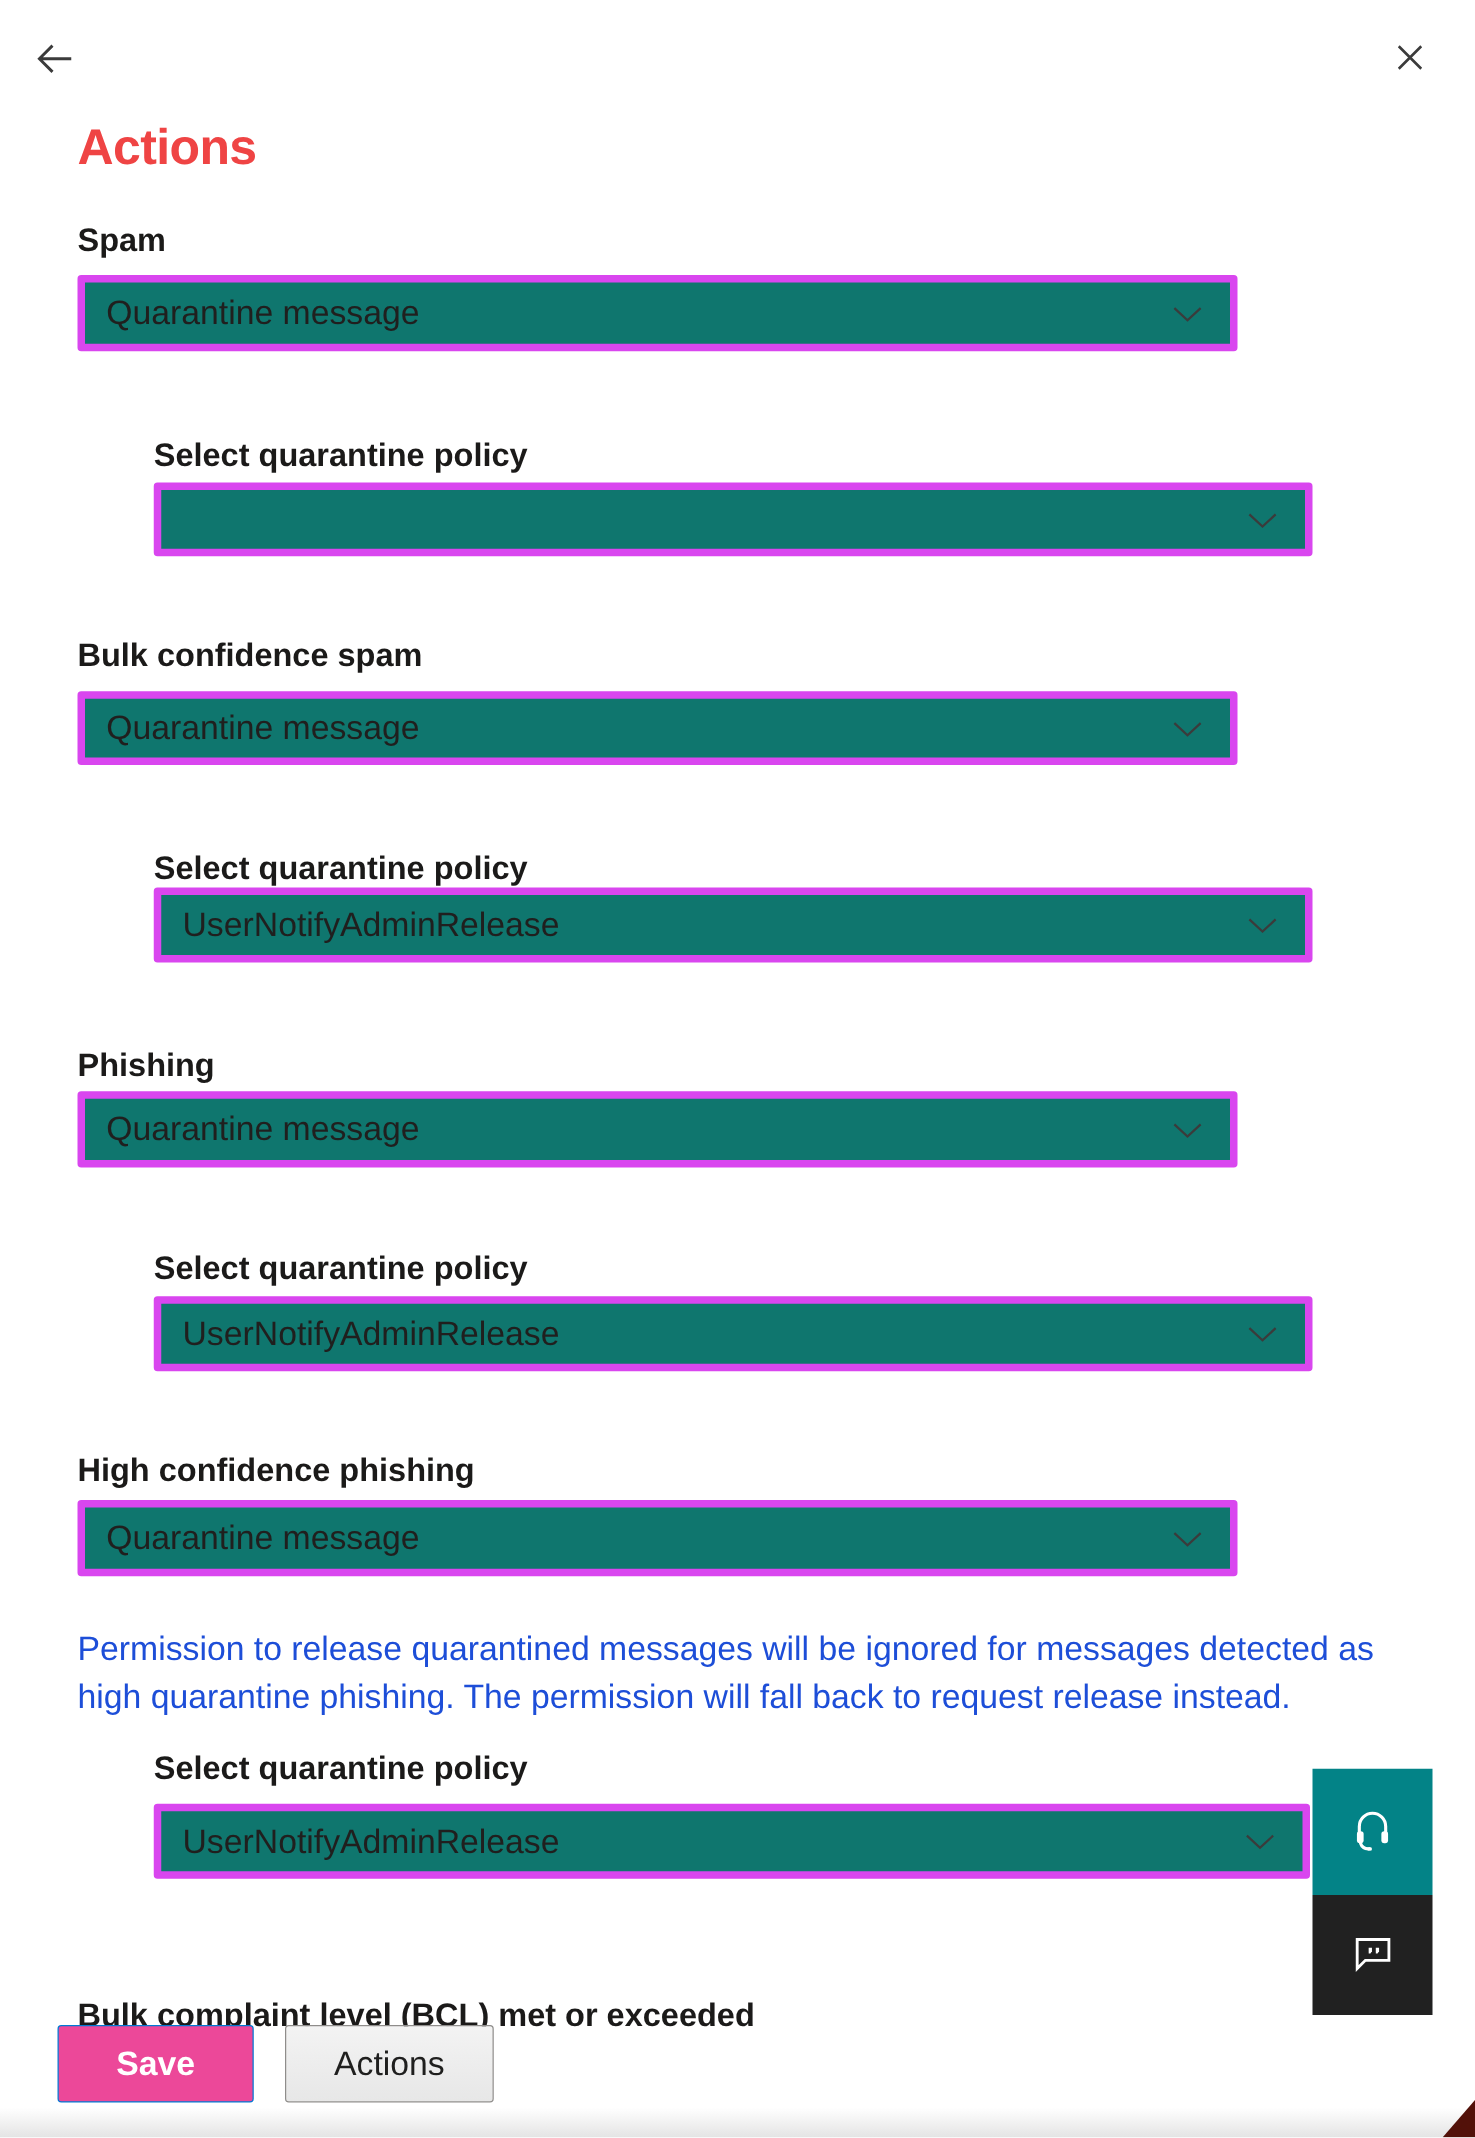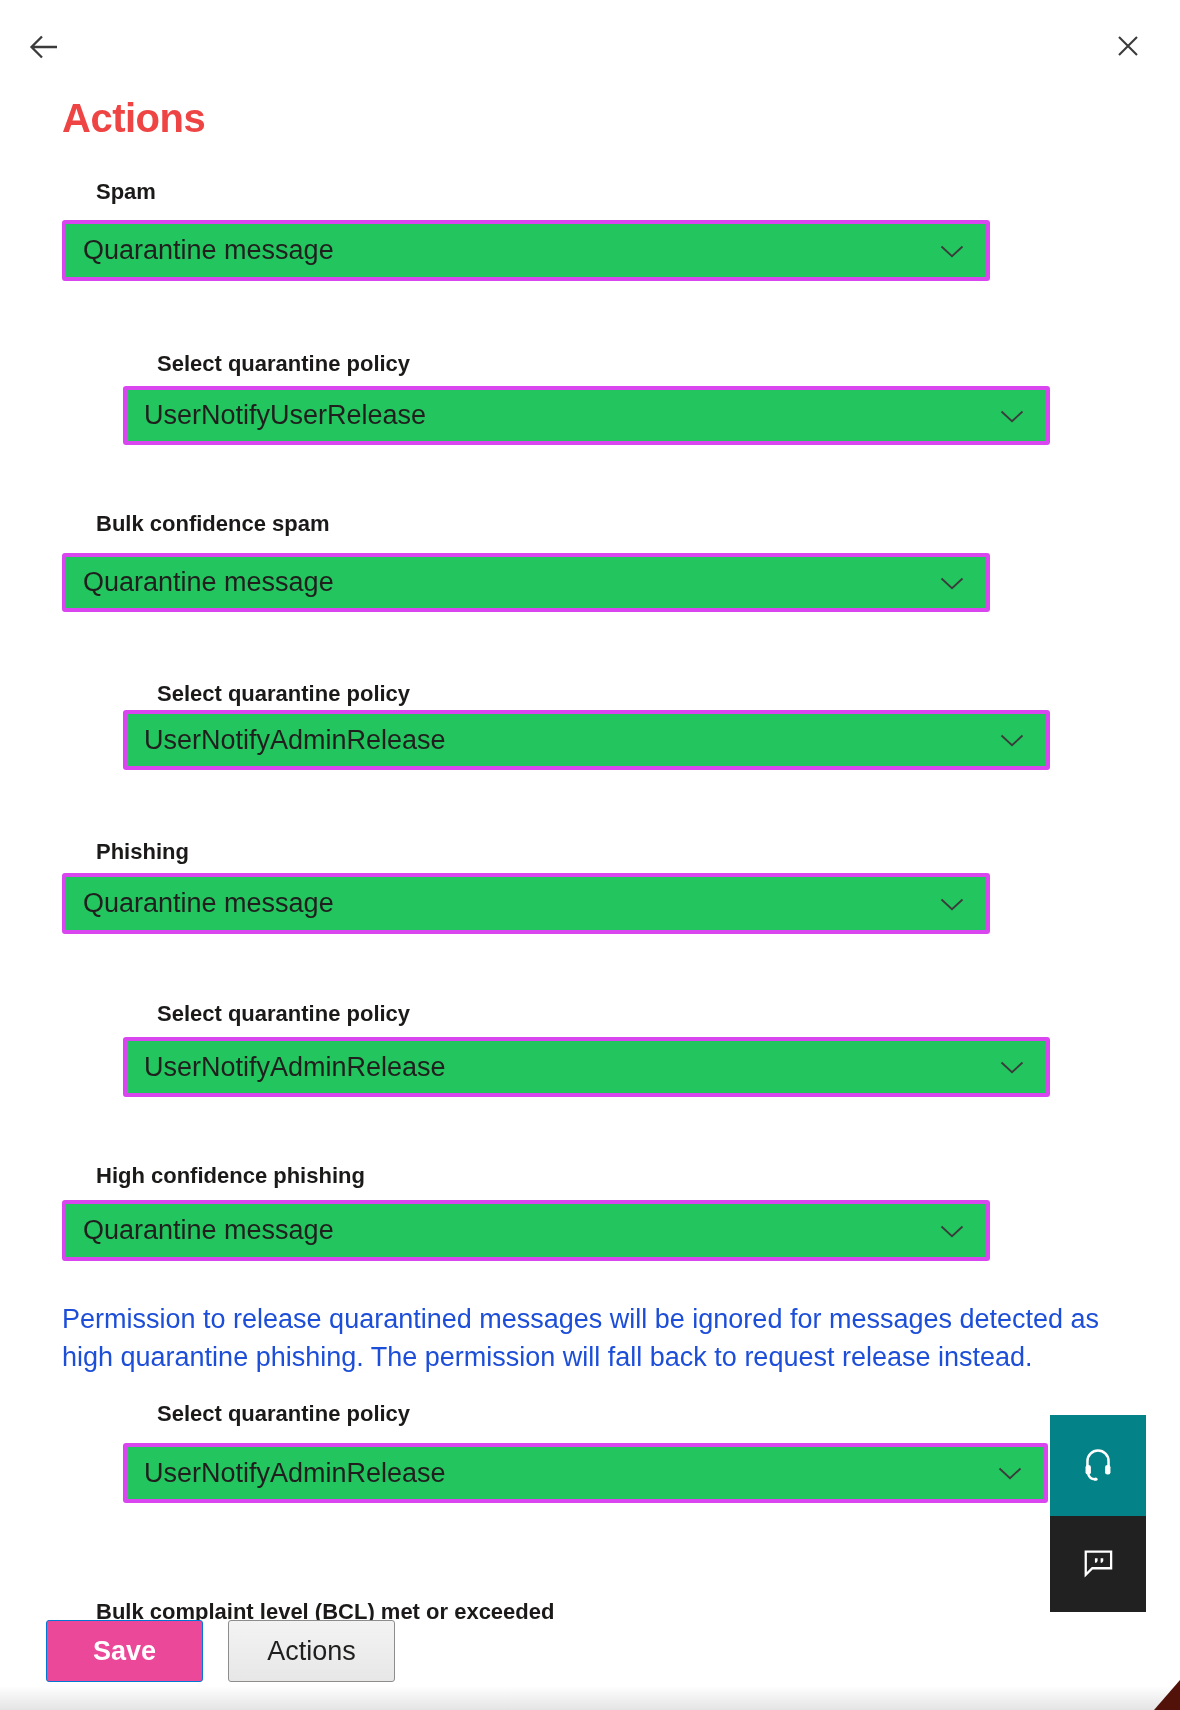--- a/index.html
+++ b/index.html
@@ -19,29 +19,28 @@
   .back-btn  { left:24px; top:28px; }
   .close-btn { left:1108px; top:27px; }
 
   .page-title {
     position:absolute; left:62px; top:96px;
     font-size:40px; font-weight:700; color:#ef4444;
     letter-spacing:-0.5px;
   }
   .field-label {
     position:absolute;
-    font-size:22px; font-weight:600; color:#1b1a19;
+    font-size:26px; font-weight:600; color:#1b1a19;
     line-height:32px;
-    margin-left:34px;
   }
   .select-box {
     position:absolute;
     height:61px;
-    border:4px solid #d946ef; border-radius:3px;
-    background:#22c55e;
+    border:6px solid #d946ef; border-radius:3px;
+    background:#0f766e;
     display:flex; align-items:center;
     padding:0 64px 0 17px;
     cursor:pointer;
   }
   .select-box .value {
     font-size:27px; color:#201f1e;
     white-space:nowrap; overflow:hidden;
   }
   .select-box .chevron {
     position:absolute; right:16px; top:50%;
@@ -111,21 +110,20 @@
 <div class="select-box" style="left:62px; top:220px; width:928px;">
   <span class="value">Quarantine message</span>
   <span class="chevron">
     <svg width="36" height="36" viewBox="0 0 24 24">
         <path d="M5 9 L12 15.5 L19 9" fill="none" stroke="#3b3b3b" stroke-width="1.2"></path>
       </svg>
   </span>
 </div>
 <div class="field-label" style="left:123px; top:348px;">Select quarantine policy</div>
 <div class="select-box" style="left:123px; top:386px; width:927px; height:59px;">
-  <span class="value">UserNotifyUserRelease</span>
   <span class="chevron">
     <svg width="36" height="36" viewBox="0 0 24 24">
         <path d="M5 9 L12 15.5 L19 9" fill="none" stroke="#3b3b3b" stroke-width="1.2"></path>
       </svg>
   </span>
 </div>
 
 <div class="field-label" style="left:62px; top:508px;">Bulk confidence spam</div>
 <div class="select-box" style="left:62px; top:553px; width:928px; height:59px;">
   <span class="value">Quarantine message</span>

